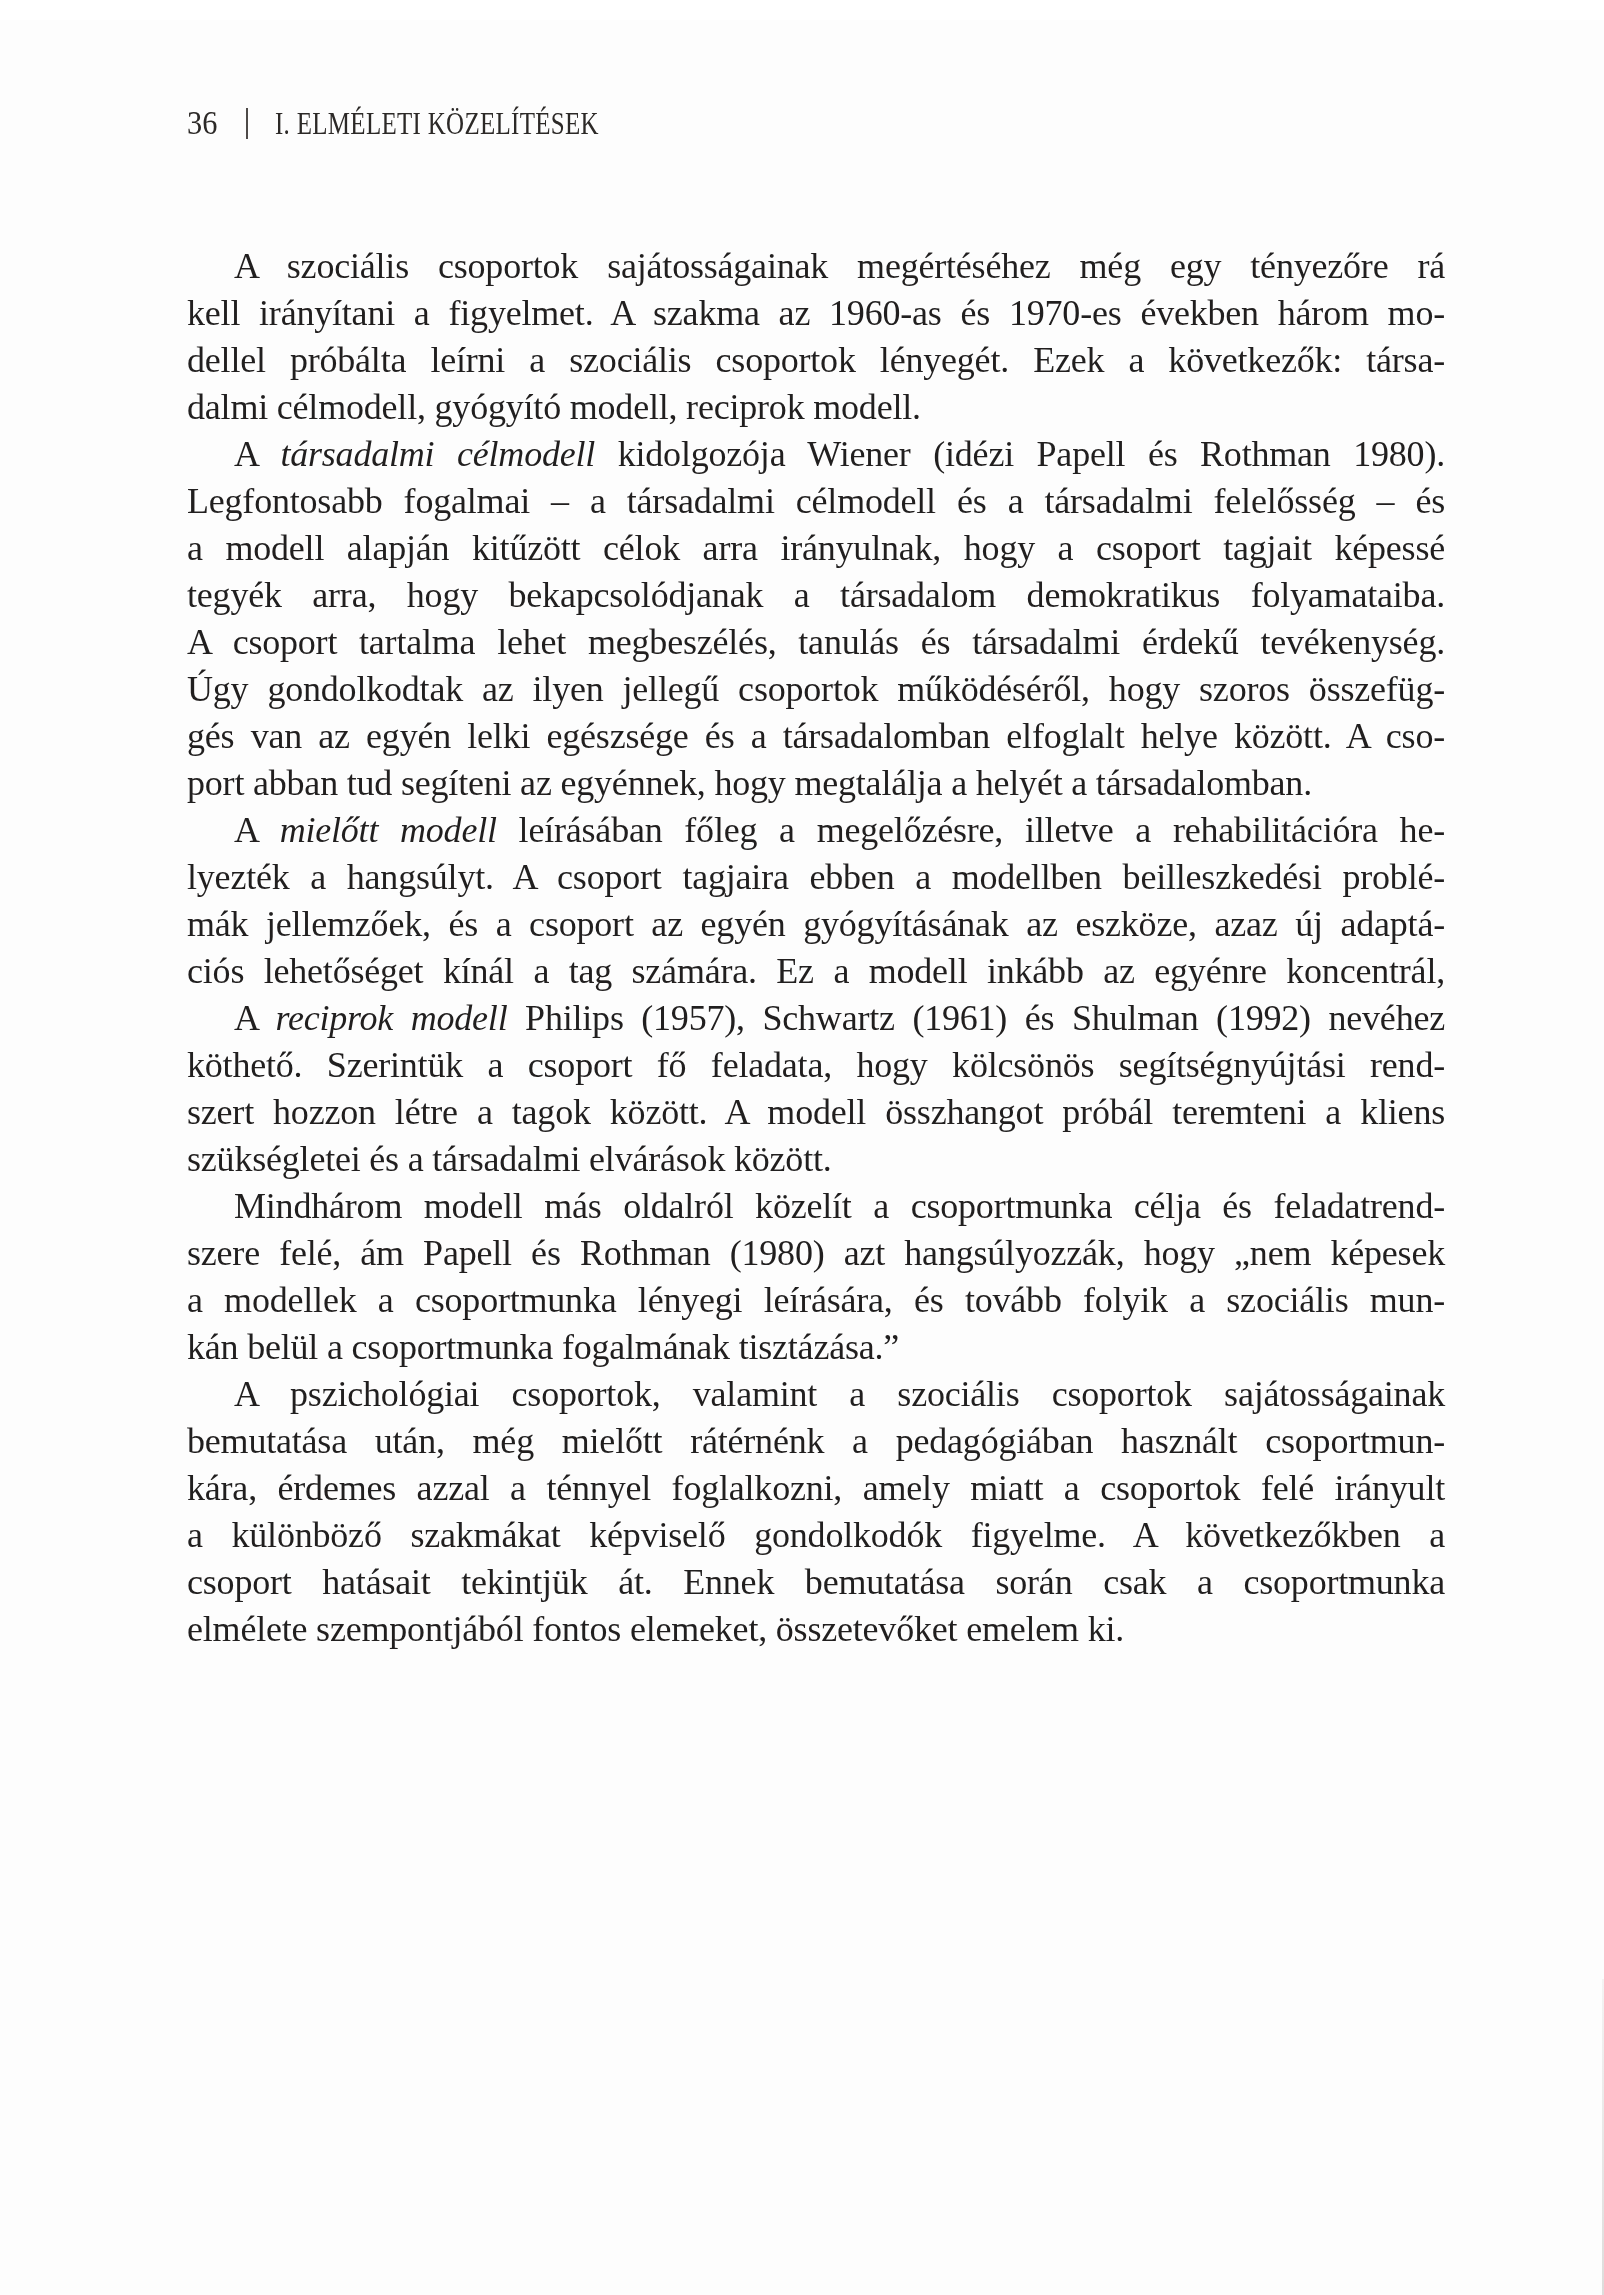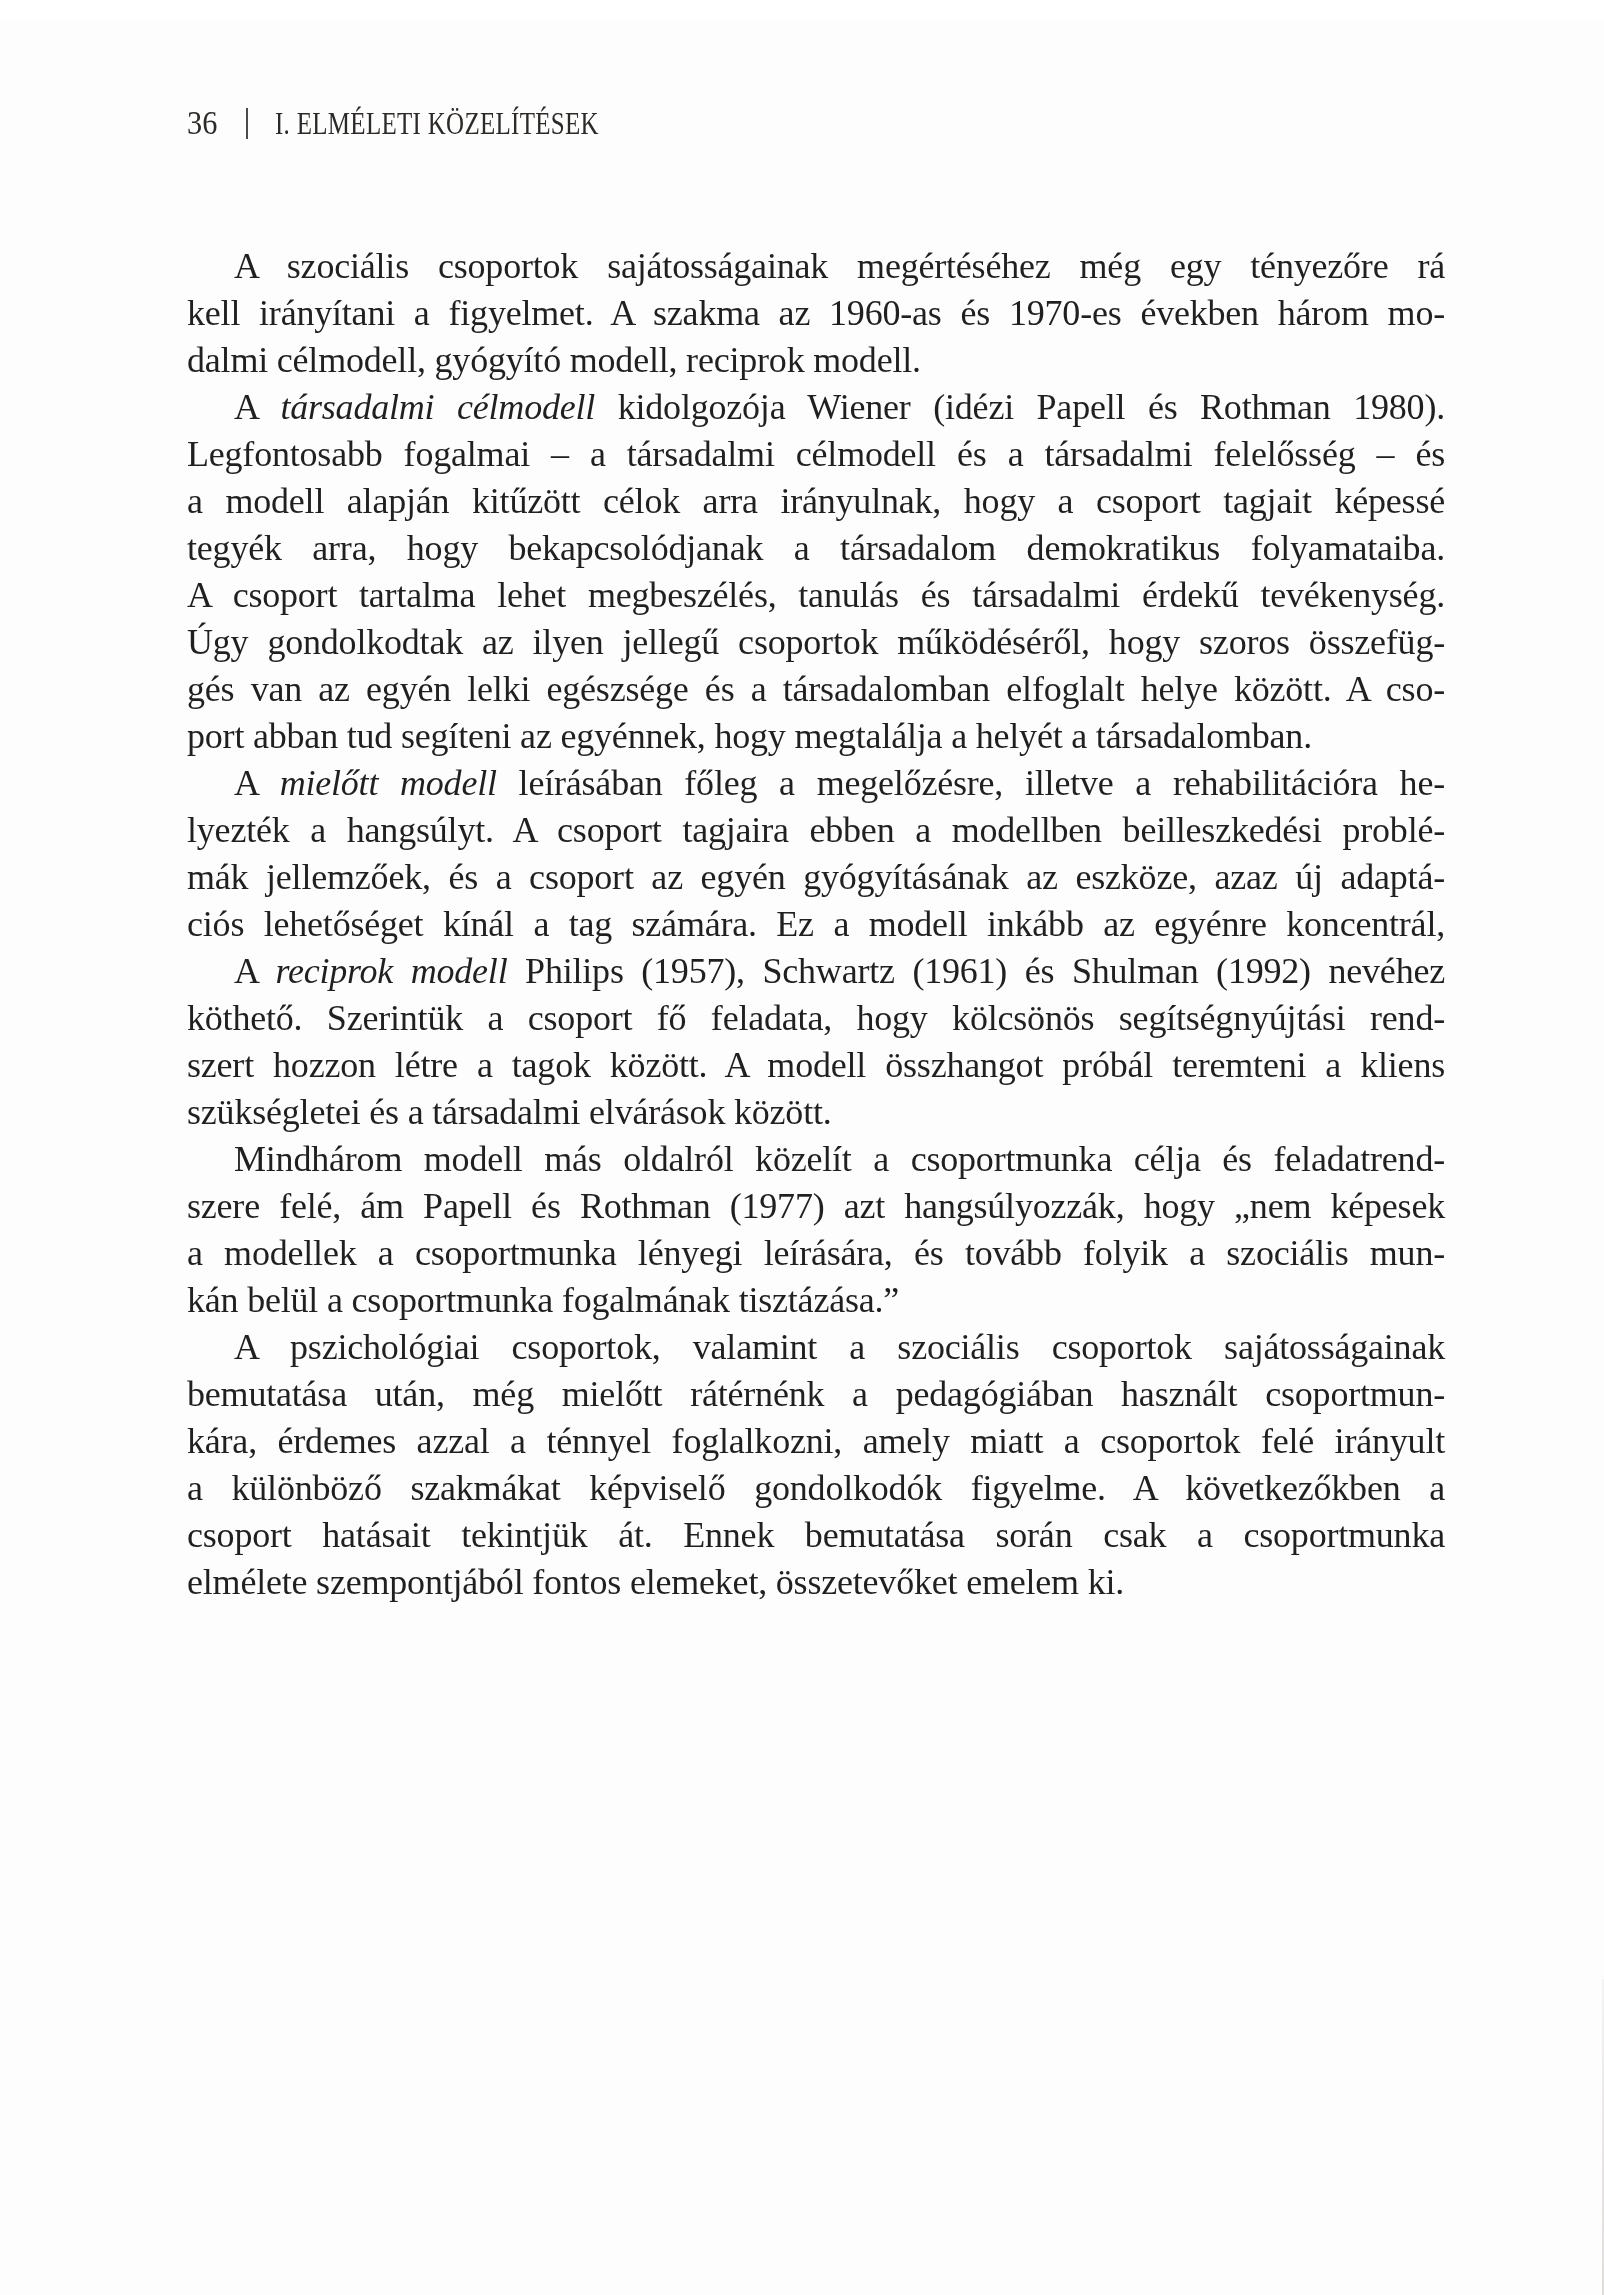--- a/index.html
+++ b/index.html
@@ -94,20 +94,21 @@
   <div class="running-head">
     <span class="page-num">36</span>
     <span class="head-divider"></span>
     <span class="section-title">I. ELMÉLETI KÖZELÍTÉSEK</span>
   </div>
 
   <div class="body-text">
       <div class="para">
         <p class="line first j"><span>A szociális csoportok sajátosságainak megértéséhez még egy tényezőre rá</span></p>
         <p class="line j"><span>kell irányítani a figyelmet. A szakma az 1960-as és 1970-es években három mo-</span></p>
+        <p class="line j"><span>dellel próbálta leírni a szociális csoportok lényegét. Ezek a következők: társa-</span></p>
         <p class="line"><span>dalmi célmodell, gyógyító modell, reciprok modell.</span></p>
       </div>
       <div class="para">
         <p class="line first j"><span>A </span><em>társadalmi célmodell</em><span> kidolgozója Wiener (idézi Papell és Rothman 1980).</span></p>
         <p class="line j"><span>Legfontosabb fogalmai – a társadalmi célmodell és a társadalmi felelősség – és</span></p>
         <p class="line j"><span>a modell alapján kitűzött célok arra irányulnak, hogy a csoport tagjait képessé</span></p>
         <p class="line j"><span>tegyék arra, hogy bekapcsolódjanak a társadalom demokratikus folyamataiba.</span></p>
         <p class="line j"><span>A csoport tartalma lehet megbeszélés, tanulás és társadalmi érdekű tevékenység.</span></p>
         <p class="line j"><span>Úgy gondolkodtak az ilyen jellegű csoportok működéséről, hogy szoros összefüg-</span></p>
         <p class="line j"><span>gés van az egyén lelki egészsége és a társadalomban elfoglalt helye között. A cso-</span></p>
@@ -120,21 +121,21 @@
         <p class="line j"><span>ciós lehetőséget kínál a tag számára. Ez a modell inkább az egyénre koncentrál,</span></p>
       </div>
       <div class="para">
         <p class="line first j"><span>A </span><em>reciprok modell</em><span> Philips (1957), Schwartz (1961) és Shulman (1992) nevéhez</span></p>
         <p class="line j"><span>köthető. Szerintük a csoport fő feladata, hogy kölcsönös segítségnyújtási rend-</span></p>
         <p class="line j"><span>szert hozzon létre a tagok között. A modell összhangot próbál teremteni a kliens</span></p>
         <p class="line"><span>szükségletei és a társadalmi elvárások között.</span></p>
       </div>
       <div class="para">
         <p class="line first j"><span>Mindhárom modell más oldalról közelít a csoportmunka célja és feladatrend-</span></p>
-        <p class="line j"><span>szere felé, ám Papell és Rothman (1977) azt hangsúlyozzák, hogy „nem képesek</span></p>
+        <p class="line j"><span>szere felé, ám Papell és Rothman (1980) azt hangsúlyozzák, hogy „nem képesek</span></p>
         <p class="line j"><span>a modellek a csoportmunka lényegi leírására, és tovább folyik a szociális mun-</span></p>
         <p class="line"><span>kán belül a csoportmunka fogalmának tisztázása.”</span></p>
       </div>
       <div class="para">
         <p class="line first j"><span>A pszichológiai csoportok, valamint a szociális csoportok sajátosságainak</span></p>
         <p class="line j"><span>bemutatása után, még mielőtt rátérnénk a pedagógiában használt csoportmun-</span></p>
         <p class="line j"><span>kára, érdemes azzal a ténnyel foglalkozni, amely miatt a csoportok felé irányult</span></p>
         <p class="line j"><span>a különböző szakmákat képviselő gondolkodók figyelme. A következőkben a</span></p>
         <p class="line j"><span>csoport hatásait tekintjük át. Ennek bemutatása során csak a csoportmunka</span></p>
         <p class="line"><span>elmélete szempontjából fontos elemeket, összetevőket emelem ki.</span></p>

